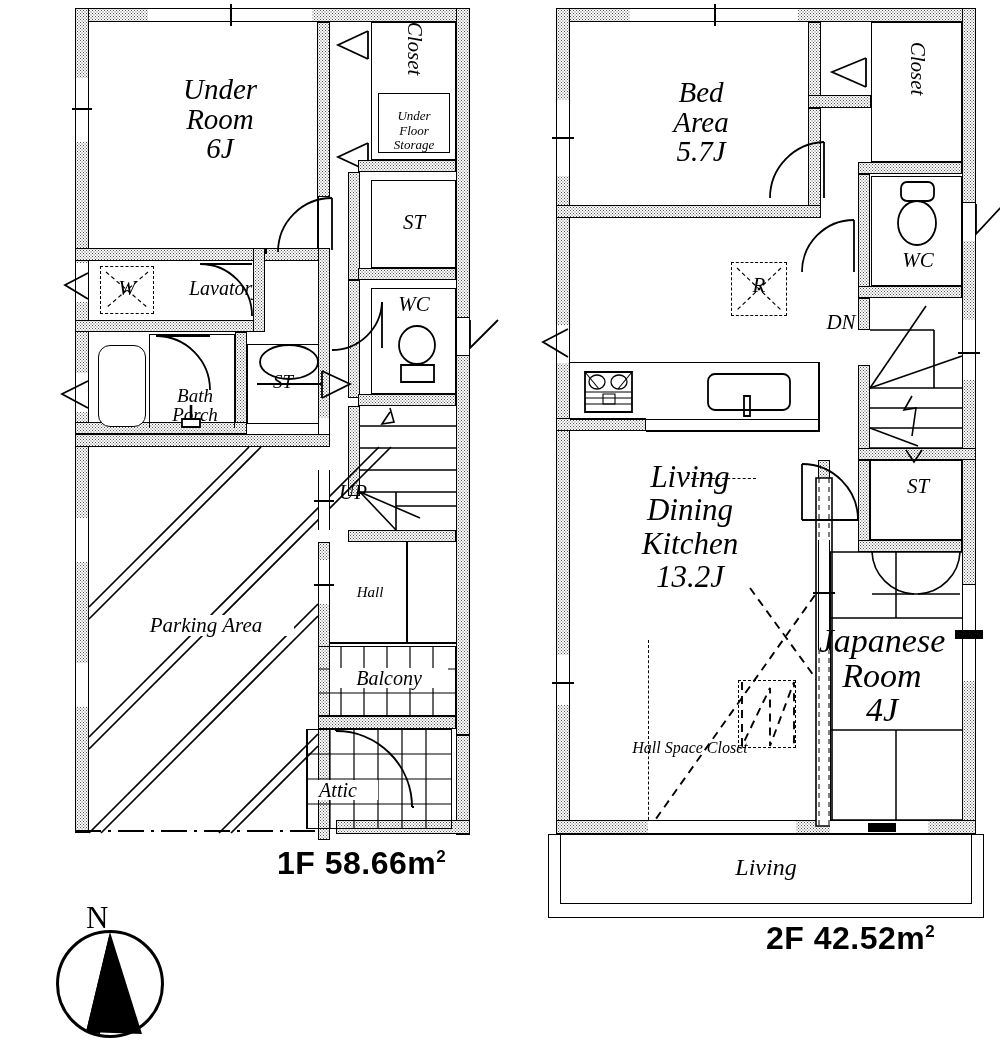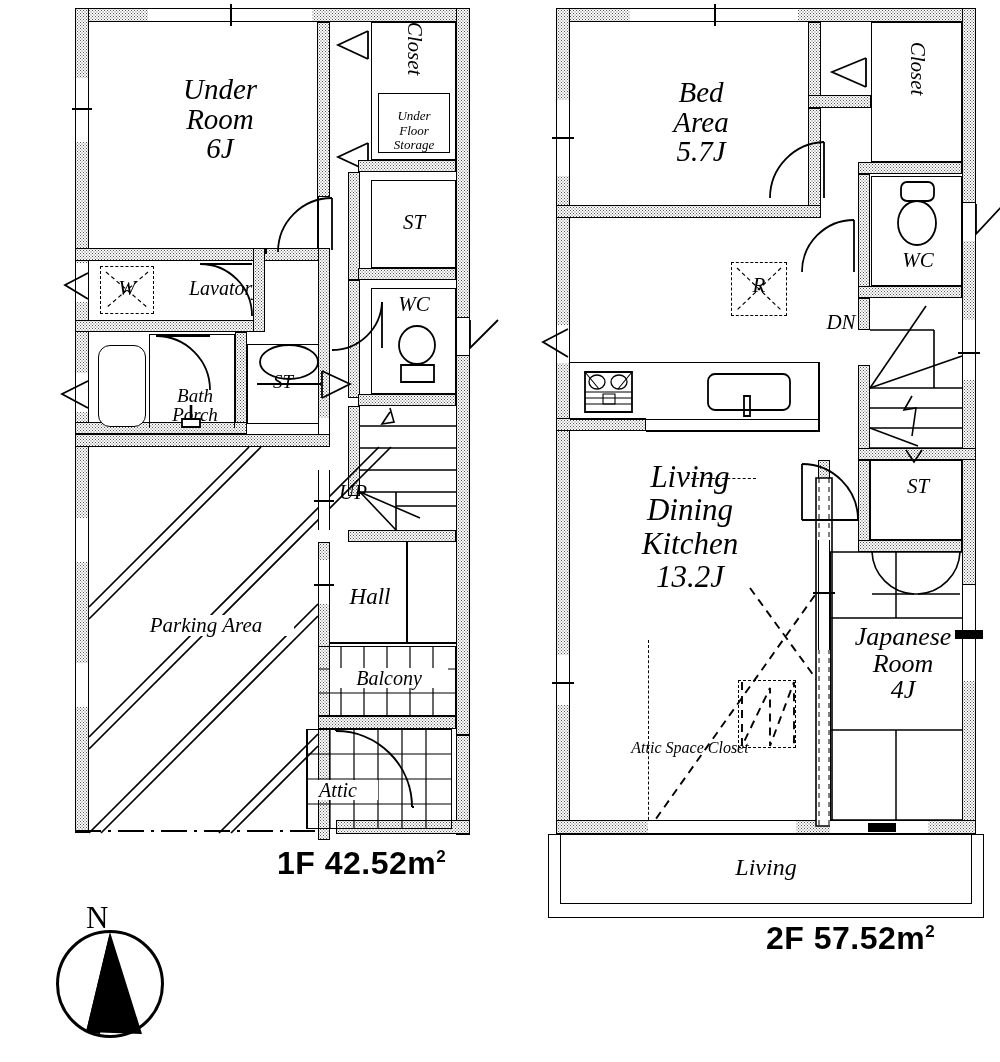--- a/index.html
+++ b/index.html
@@ -192,21 +192,21 @@
     <line x1="0" y1="64" x2="96" y2="64" stroke="#000" stroke-width="1.6"></line>
     <line x1="0" y1="86" x2="96" y2="86" stroke="#000" stroke-width="1.6"></line>
     <line x1="0" y1="86" x2="60" y2="112" stroke="#000" stroke-width="1.6"></line>
     <line x1="0" y1="86" x2="36" y2="124" stroke="#000" stroke-width="1.6"></line>
     <line x1="36" y1="100" x2="96" y2="100" stroke="#000" stroke-width="1.6"></line>
     <line x1="36" y1="86" x2="36" y2="124" stroke="#000" stroke-width="1.6"></line>
     <polyline points="30,6 22,18 34,16 30,2" fill="none" stroke="#000" stroke-width="1.6"></polyline>
   </svg>
   <div class="lbl lbl-md" style="left:330px;top:482px;width:46px;font-size:21px;">UP</div>
 
-  <div class="lbl lbl-md" style="left:334px;top:585px;width:72px;font-size:23px;">Hall</div>
+  <div class="lbl lbl-md" style="left:334px;top:585px;width:72px;font-size:15px;">Hall</div>
   <div class="line hl" style="left:318px;top:642px;width:138px;"></div>
   <div class="line vl" style="left:406px;top:542px;height:100px;"></div>
   <div class="wall" style="left:318px;top:542px;width:12px;height:298px;"></div>
   <div class="win-v" style="left:318px;top:418px;width:12px;height:20px;"></div>
   <div class="win-v" style="left:318px;top:560px;width:12px;height:44px;"></div>
   <div class="line hl" style="left:314px;top:584px;width:20px;"></div>
 
   <div class="boxnb" style="left:318px;top:646px;width:138px;height:70px;border:1.6px solid #000;"></div>
   <svg style="left:318px;top:646px;width:138px;height:70px;">
     <line x1="23" y1="0" x2="23" y2="70" stroke="#000" stroke-width="1.2"></line>
@@ -252,21 +252,21 @@
   </svg>
   <div class="lbl lbl-md" style="left:118px;top:615px;width:176px;font-size:21px;background:#fff;">Parking Area</div>
 
   <svg style="left:75px;top:827px;width:240px;height:8px;">
     <line x1="0" y1="4" x2="240" y2="4" stroke="#000" stroke-width="2.2" stroke-dasharray="26,7,3,7"></line>
   </svg>
   <div class="win-v" style="left:318px;top:470px;width:12px;height:60px;"></div>
   <div class="line hl" style="left:314px;top:500px;width:20px;"></div>
 
   <div class="area-lbl" style="left:277px;top:845px;">
-    <span>1F  42.52</span><span>m</span><span class="sup">2</span>
+    <span>1F  58.66</span><span>m</span><span class="sup">2</span>
   </div>
 </div>
 
 <div class="plan" id="f2" style="left:500px;top:0;width:500px;height:980px;">
 
   <div class="wall" style="left:56px;top:8px;width:420px;height:14px;"></div>
   <div class="wall" style="left:56px;top:8px;width:14px;height:100px;"></div>
   <div class="wall" style="left:56px;top:172px;width:14px;height:155px;"></div>
   <div class="wall" style="left:56px;top:360px;width:14px;height:300px;"></div>
   <div class="wall" style="left:56px;top:700px;width:14px;height:132px;"></div>
@@ -370,21 +370,21 @@
   </svg>
   <svg style="left:208px;top:374px;width:82px;height:42px;">
     <rect x="0" y="0" width="82" height="36" rx="7" fill="none" stroke="#000" stroke-width="1.8"></rect>
     <rect x="36" y="22" width="6" height="20" fill="none" stroke="#000" stroke-width="1.8"></rect>
   </svg>
 
   <div class="lbl lbl-xl" style="left:80px;top:460px;width:220px;text-align:center;line-height:1.08;">Living
 Dining
 Kitchen
 13.2J</div>
-  <div class="lbl lbl-sm" style="left:80px;top:740px;width:220px;font-size:16px;">Attic Space Closet</div>
+  <div class="lbl lbl-sm" style="left:80px;top:740px;width:220px;font-size:16px;">Hall Space Closet</div>
 
   <div class="dashlinev" style="left:148px;top:640px;height:190px;"></div>
   <svg style="left:140px;top:580px;width:190px;height:252px;">
     <line x1="8" y1="250" x2="180" y2="8" stroke="#000" stroke-width="1.9" stroke-dasharray="8,6"></line>
     <line x1="110" y1="8" x2="190" y2="118" stroke="#000" stroke-width="1.9" stroke-dasharray="8,6"></line>
   </svg>
   <div class="dash" style="left:238px;top:680px;width:58px;height:68px;"></div>
   <svg style="left:236px;top:680px;width:64px;height:70px;">
     <polyline points="6,2 6,66 34,8 34,66 58,2 58,66" fill="none" stroke="#000" stroke-width="1.9" stroke-dasharray="8,6"></polyline>
   </svg>
@@ -419,40 +419,40 @@
 
   <div class="boxnb" style="left:330px;top:552px;width:132px;height:268px;border-left:1.6px solid #000;"></div>
   <svg style="left:330px;top:552px;width:132px;height:268px;">
     <line x1="0" y1="0" x2="132" y2="0" stroke="#000" stroke-width="1.5"></line>
     <line x1="0" y1="66" x2="132" y2="66" stroke="#000" stroke-width="1.5"></line>
     <line x1="0" y1="178" x2="132" y2="178" stroke="#000" stroke-width="1.5"></line>
     <line x1="0" y1="268" x2="132" y2="268" stroke="#000" stroke-width="1.5"></line>
     <line x1="66" y1="0" x2="66" y2="66" stroke="#000" stroke-width="1.5"></line>
     <line x1="66" y1="178" x2="66" y2="268" stroke="#000" stroke-width="1.5"></line>
   </svg>
-  <div class="lbl lbl-lg" style="left:333px;top:624px;width:140px;font-size:26px;background:transparent;">Japanese
+  <div class="lbl lbl-lg" style="left:312px;top:624px;width:140px;font-size:34px;background:transparent;">Japanese
 Room
 4J</div>
   <div class="win-v" style="left:462px;top:585px;width:14px;height:96px;"></div>
   <svg style="left:455px;top:626px;width:28px;height:16px;">
     <rect x="0" y="4" width="28" height="9" fill="#000"></rect>
   </svg>
 
   <div class="win-h" style="left:148px;top:820px;width:148px;height:14px;"></div>
   <div class="win-h" style="left:330px;top:820px;width:98px;height:14px;"></div>
   <svg style="left:368px;top:818px;width:28px;height:18px;">
     <rect x="0" y="5" width="28" height="9" fill="#000"></rect>
   </svg>
 
   <div class="box" style="left:48px;top:834px;width:436px;height:84px;"></div>
   <div class="boxnb" style="left:60px;top:834px;width:412px;height:70px;border:1.6px solid #000;border-top:none;"></div>
   <div class="lbl lbl-md" style="left:196px;top:855px;width:140px;font-size:24px;">Living</div>
 
   <div class="area-lbl" style="left:266px;top:920px;">
-    <span>2F 57.52</span><span>m</span><span class="sup">2</span>
+    <span>2F 42.52</span><span>m</span><span class="sup">2</span>
   </div>
 </div>
 
 <div id="compass" style="left:48px;top:912px;width:130px;height:130px;">
   <div class="ring" style="left:8px;top:18px;"></div>
   <svg style="left:8px;top:18px;width:108px;height:108px;">
     <polygon points="54,2 86,104 30,102" fill="#000"></polygon>
     <polygon points="54,2 30,102 44,104" fill="#000"></polygon>
   </svg>
   <div class="n-letter" style="left:38px;top:-12px;">N</div>

